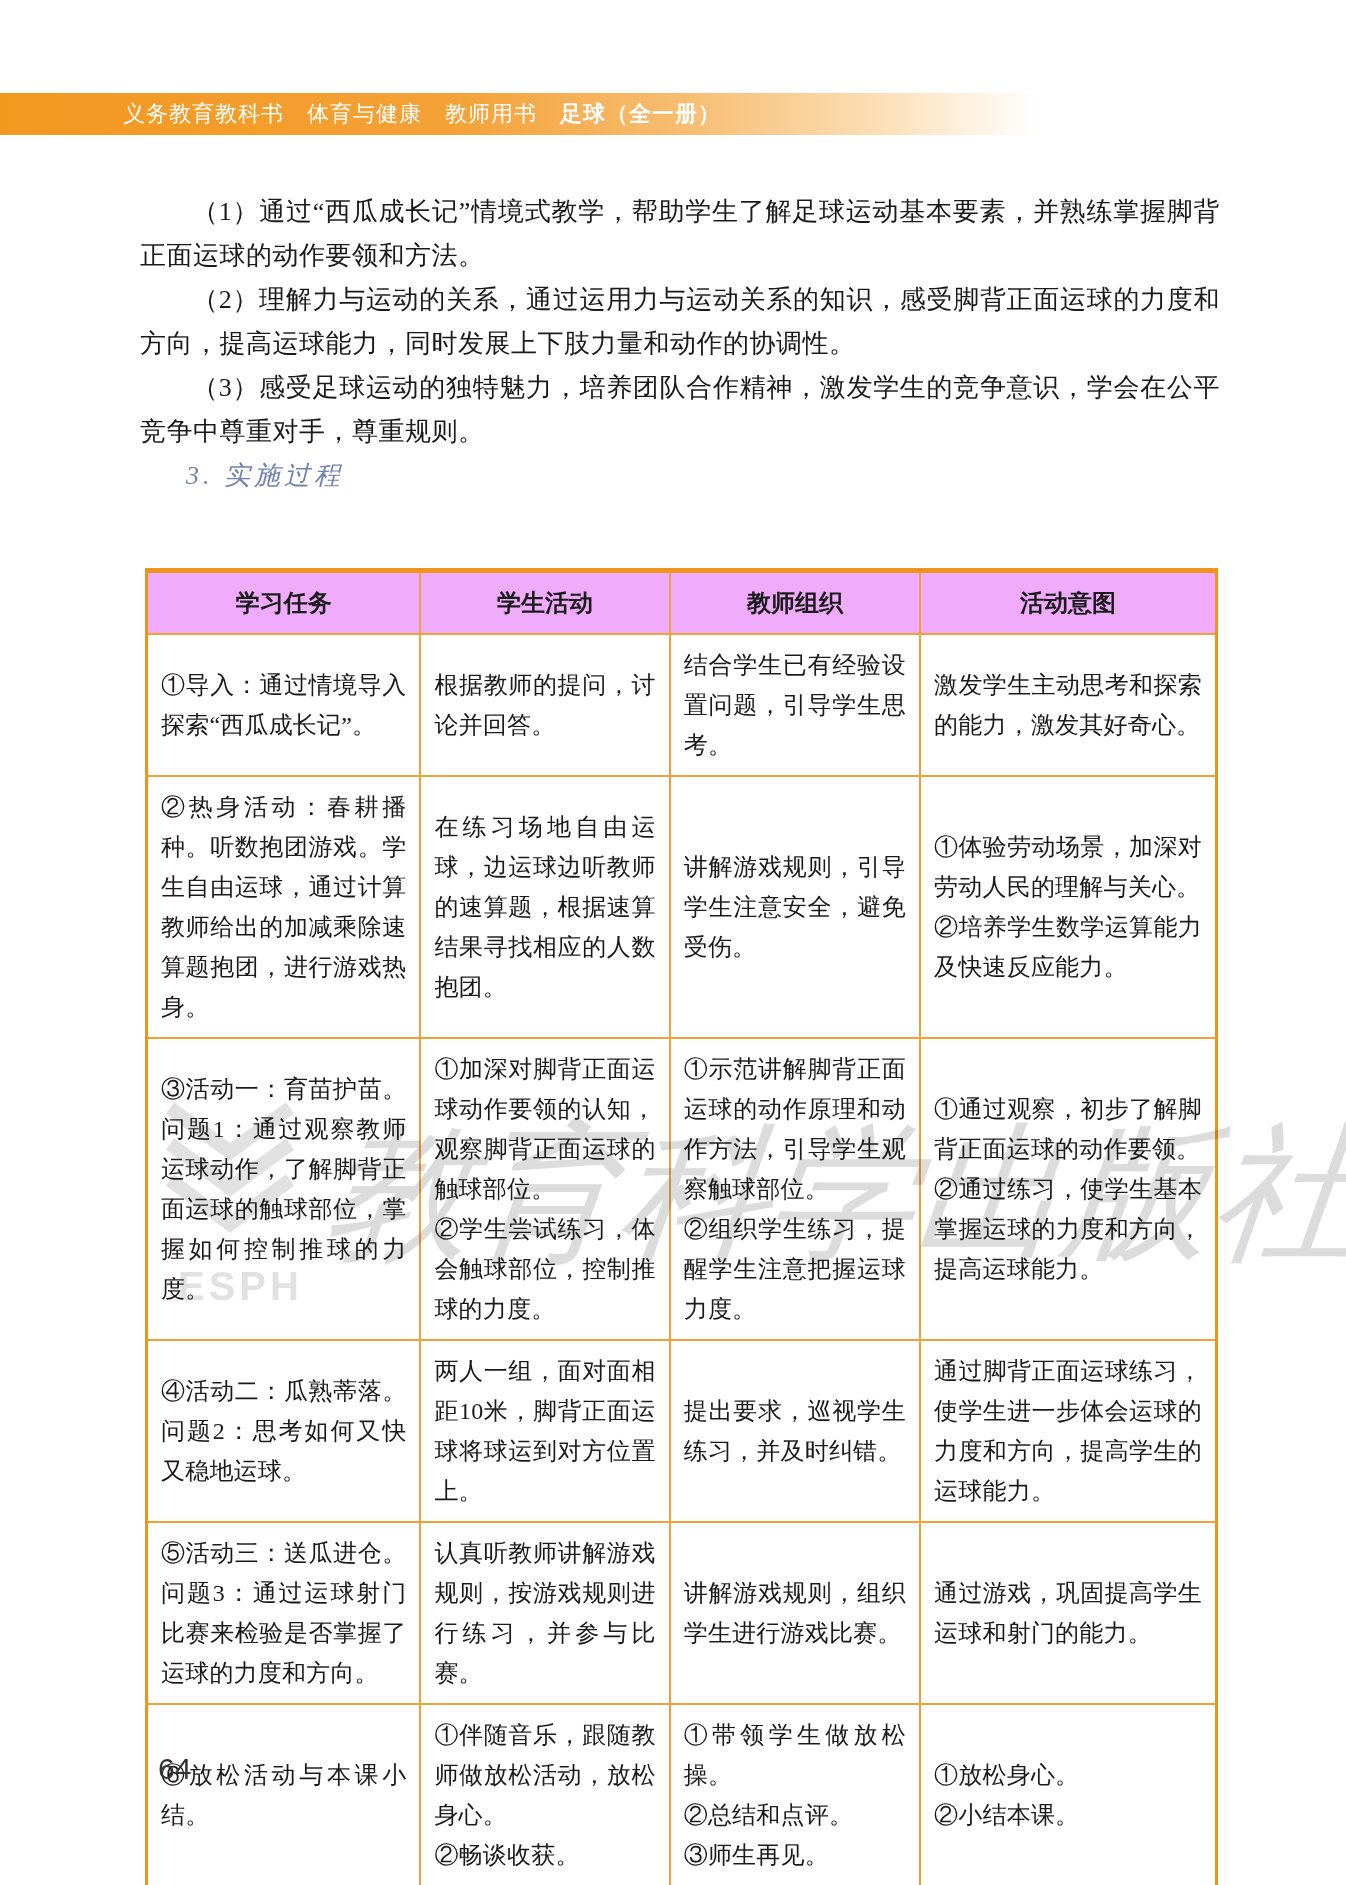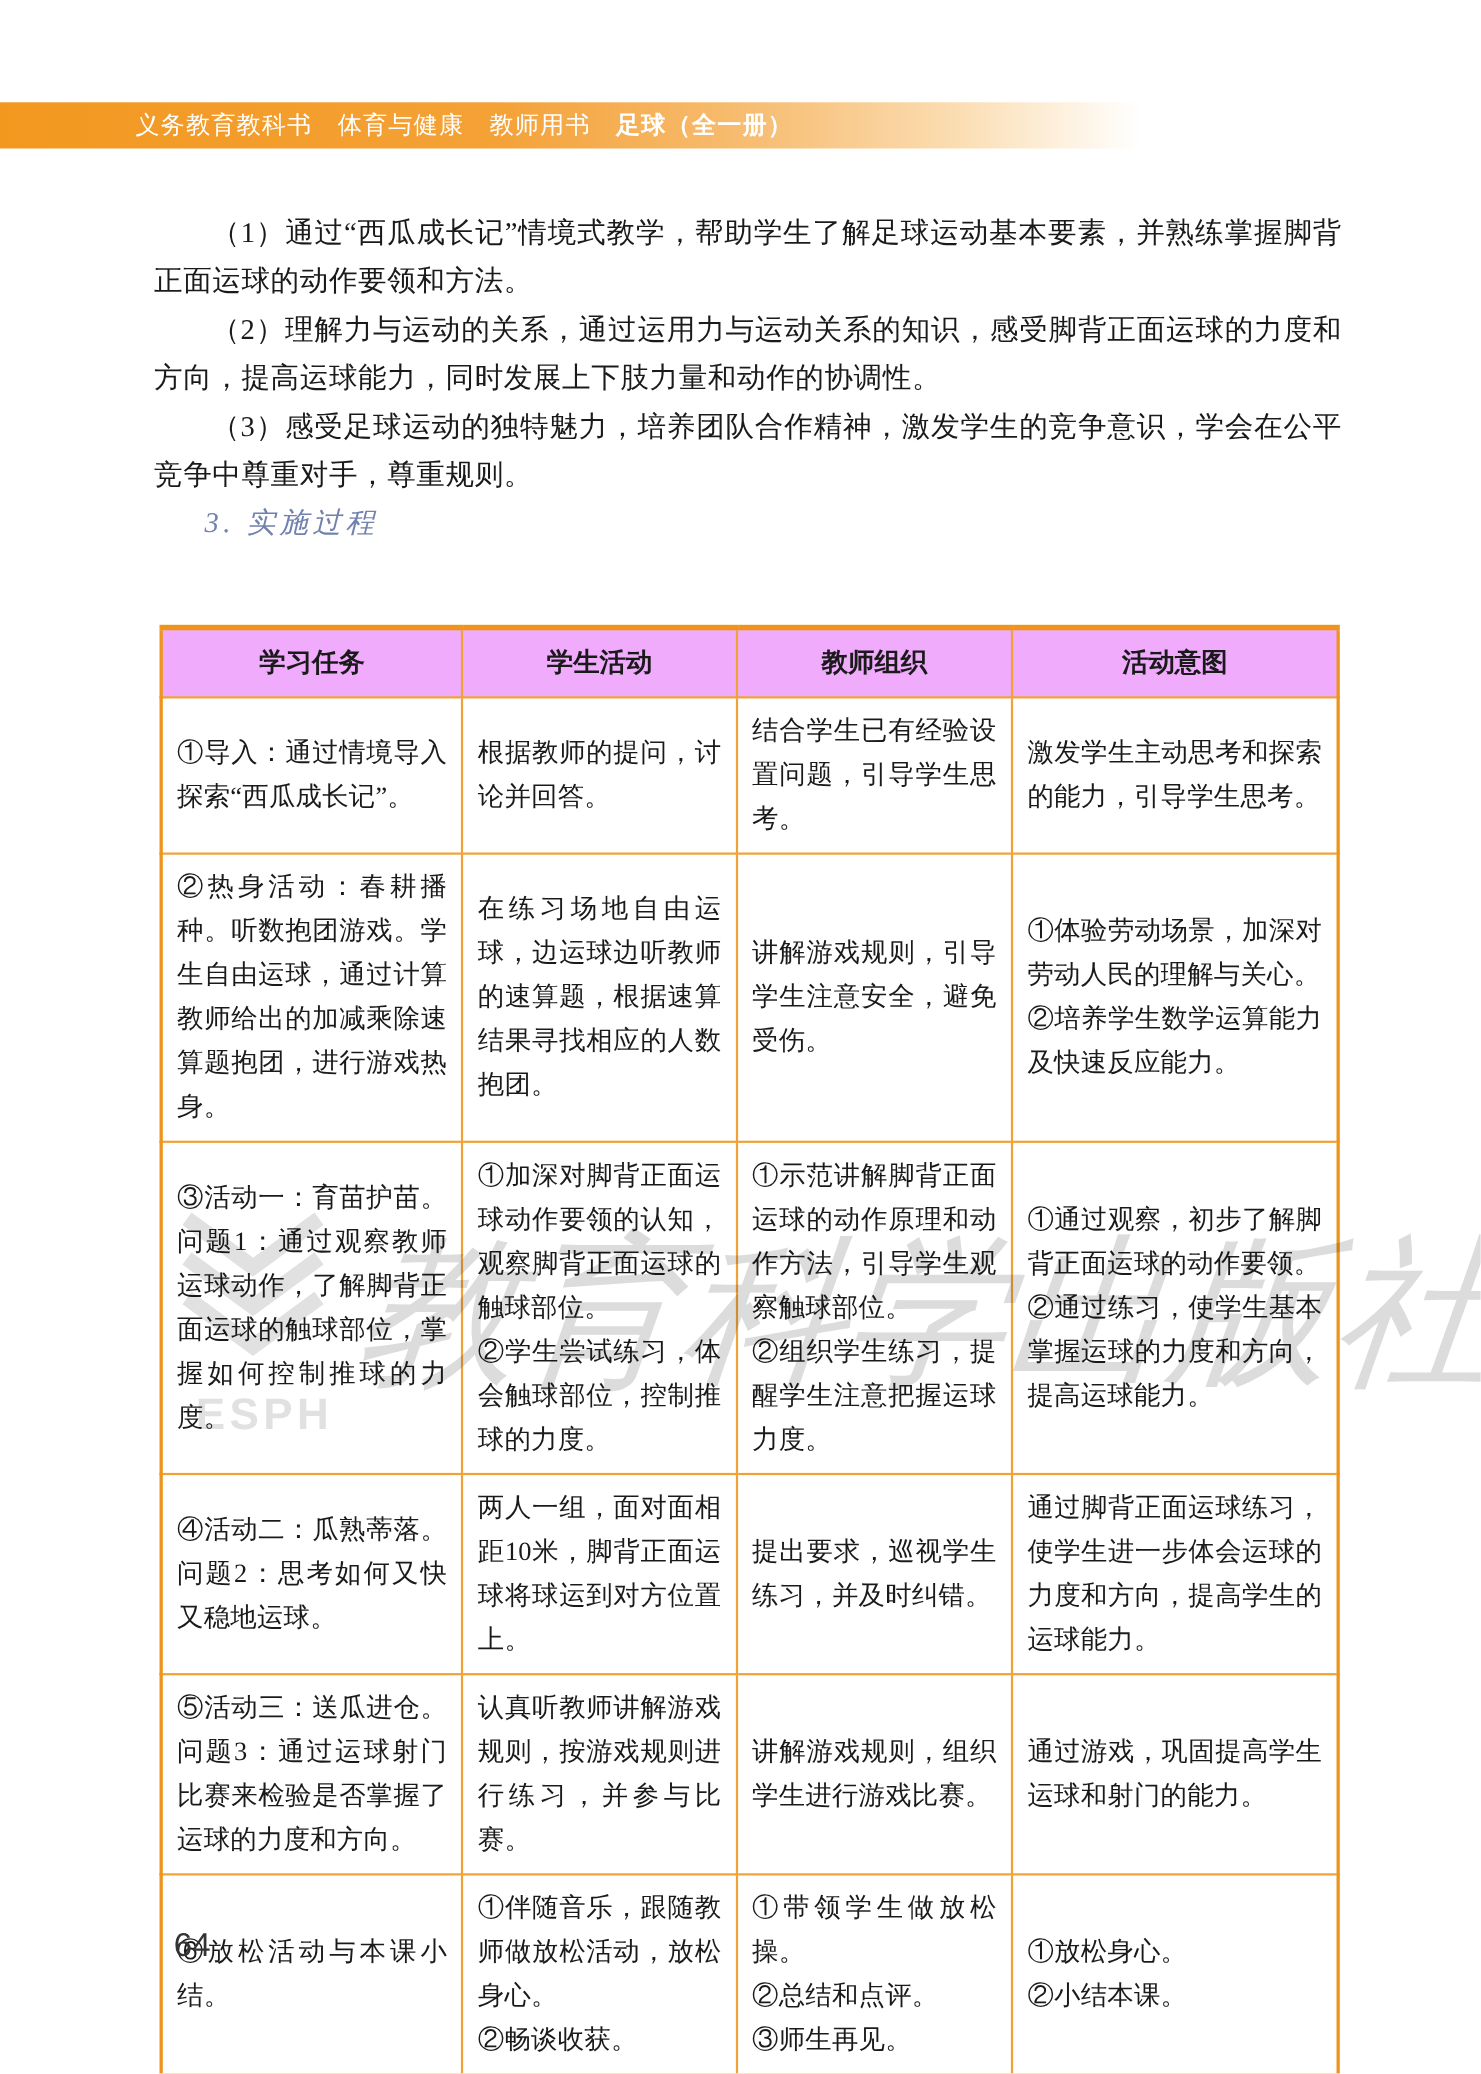--- a/index.html
+++ b/index.html
@@ -161,21 +161,21 @@
         <td>
           <div class="cell-p">①导入：通过情境导入探索“西瓜成长记”。</div>
         </td>
         <td>
           <div class="cell-p">根据教师的提问，讨论并回答。</div>
         </td>
         <td>
           <div class="cell-p">结合学生已有经验设置问题，引导学生思考。</div>
         </td>
         <td>
-          <div class="cell-p">激发学生主动思考和探索的能力，引导学生思考。</div>
+          <div class="cell-p">激发学生主动思考和探索的能力，激发其好奇心。</div>
         </td>
       </tr>
       <tr>
         <td>
           <div class="cell-p">②热身活动：春耕播种。听数抱团游戏。学生自由运球，通过计算教师给出的加减乘除速算题抱团，进行游戏热身。</div>
         </td>
         <td>
           <div class="cell-p">在练习场地自由运球，边运球边听教师的速算题，根据速算结果寻找相应的人数抱团。</div>
         </td>
         <td>

